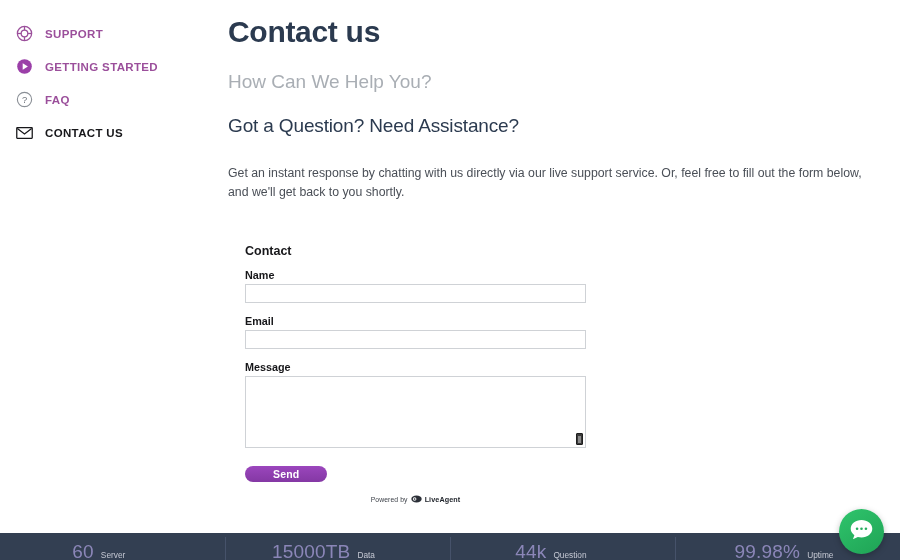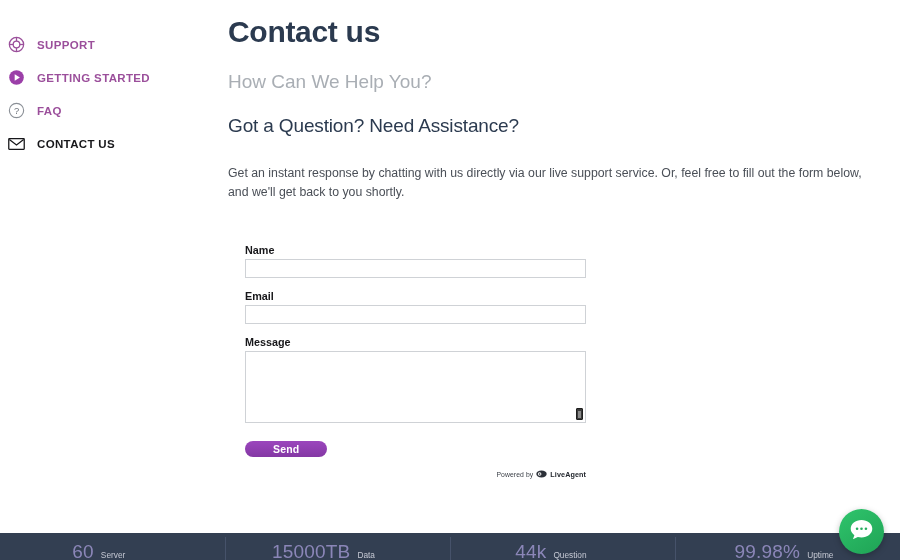--- a/index.html
+++ b/index.html
@@ -19,24 +19,24 @@
   .page {
     width: 900px;
     height: 560px;
     position: relative;
     background: #ffffff;
   }
 
   
   .sidebar {
     position: absolute;
-    left: 0;
+    left: 8px;
     top: 0;
     width: 228px;
-    padding-top: 28px;
+    padding-top: 17px;
   }
 
   .nav-item {
     display: flex;
     align-items: center;
     height: 33px;
     padding-left: 7px;
     gap: 11px;
     cursor: pointer;
   }
@@ -196,21 +196,21 @@
     line-height: 8px;
     cursor: pointer;
     letter-spacing: 0.2px;
   }
 
   .powered {
     margin-top: 13px;
     width: 341px;
     display: flex;
     align-items: center;
-    justify-content: flex-end;
+    justify-content: center;
     gap: 3px;
     font-size: 6.8px;
     color: #3c4048;
     letter-spacing: 0.1px;
   }
 
   .la-logo {
     width: 11px;
     height: 8px;
     display: inline-block;
@@ -359,20 +359,21 @@
 
   <main class="content">
 
     <h1 class="title">Contact us</h1>
     <div class="subtitle">How Can We Help You?</div>
     <h2 class="section-heading">Got a Question? Need Assistance?</h2>
     <p class="lead">Get an instant response by chatting with us directly via our live support service. Or, feel free to fill out the form below, and we'll get back to you shortly.</p>
 
     <section class="form-wrap">
 
+      <div class="form-title">Contact</div>
 
       <label class="field-label">Name</label>
       <input class="text-input" type="text" placeholder="" style="">
 
       <label class="field-label">Email</label>
       <input class="text-input" type="text" placeholder="" style="">
 
       <label class="field-label">Message</label>
       <div class="textarea-holder">
         <textarea class="msg-input" placeholder="" style=""></textarea>

